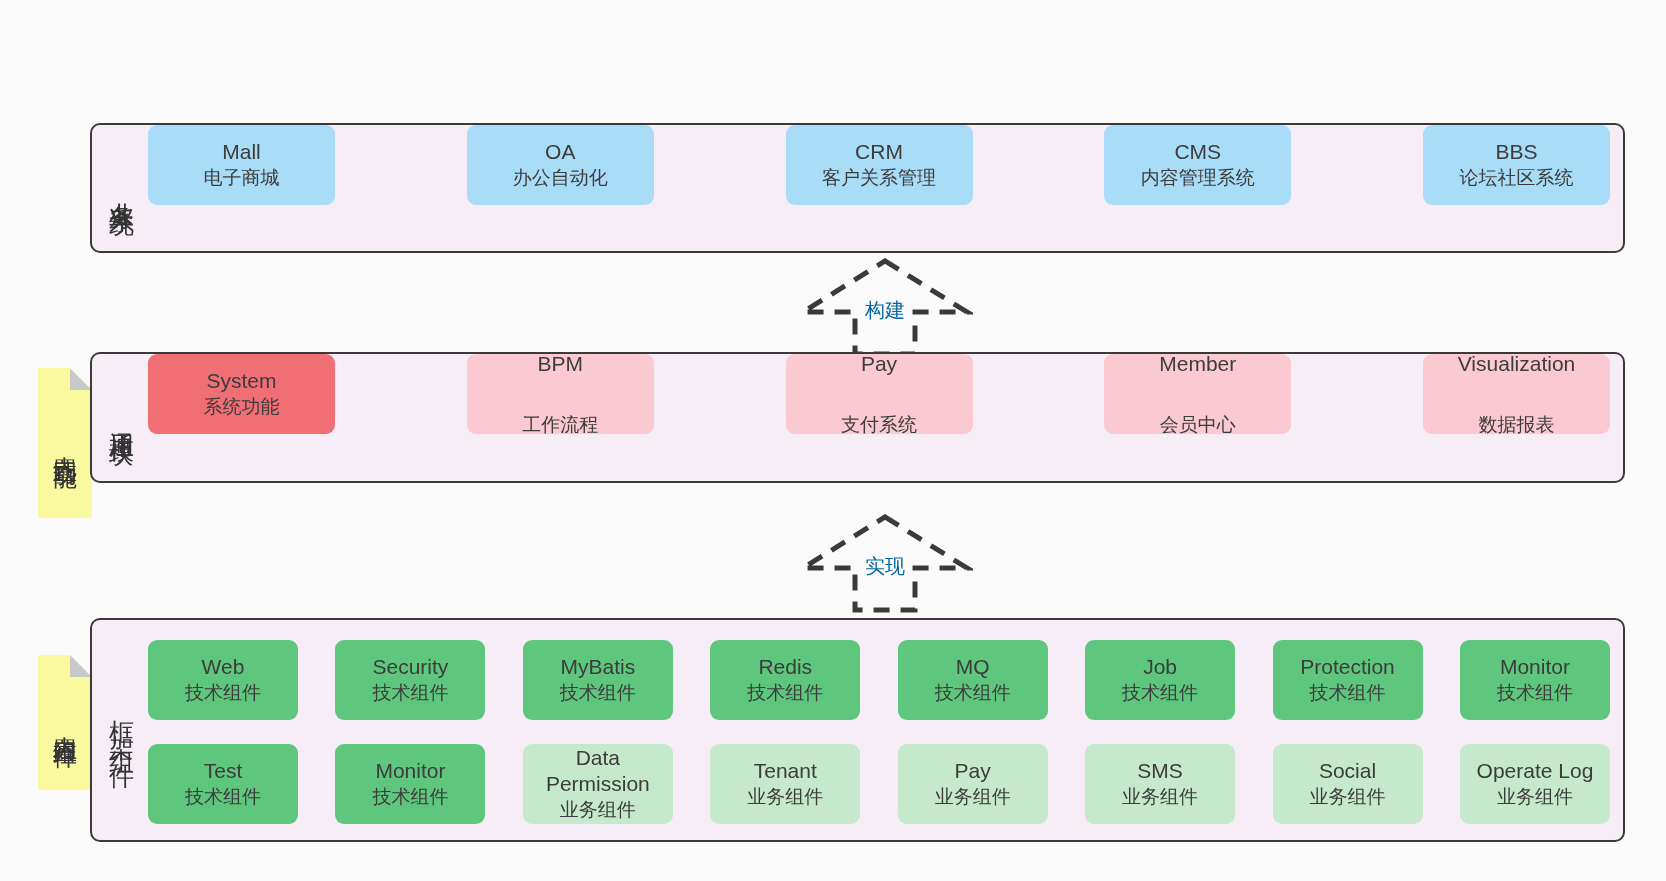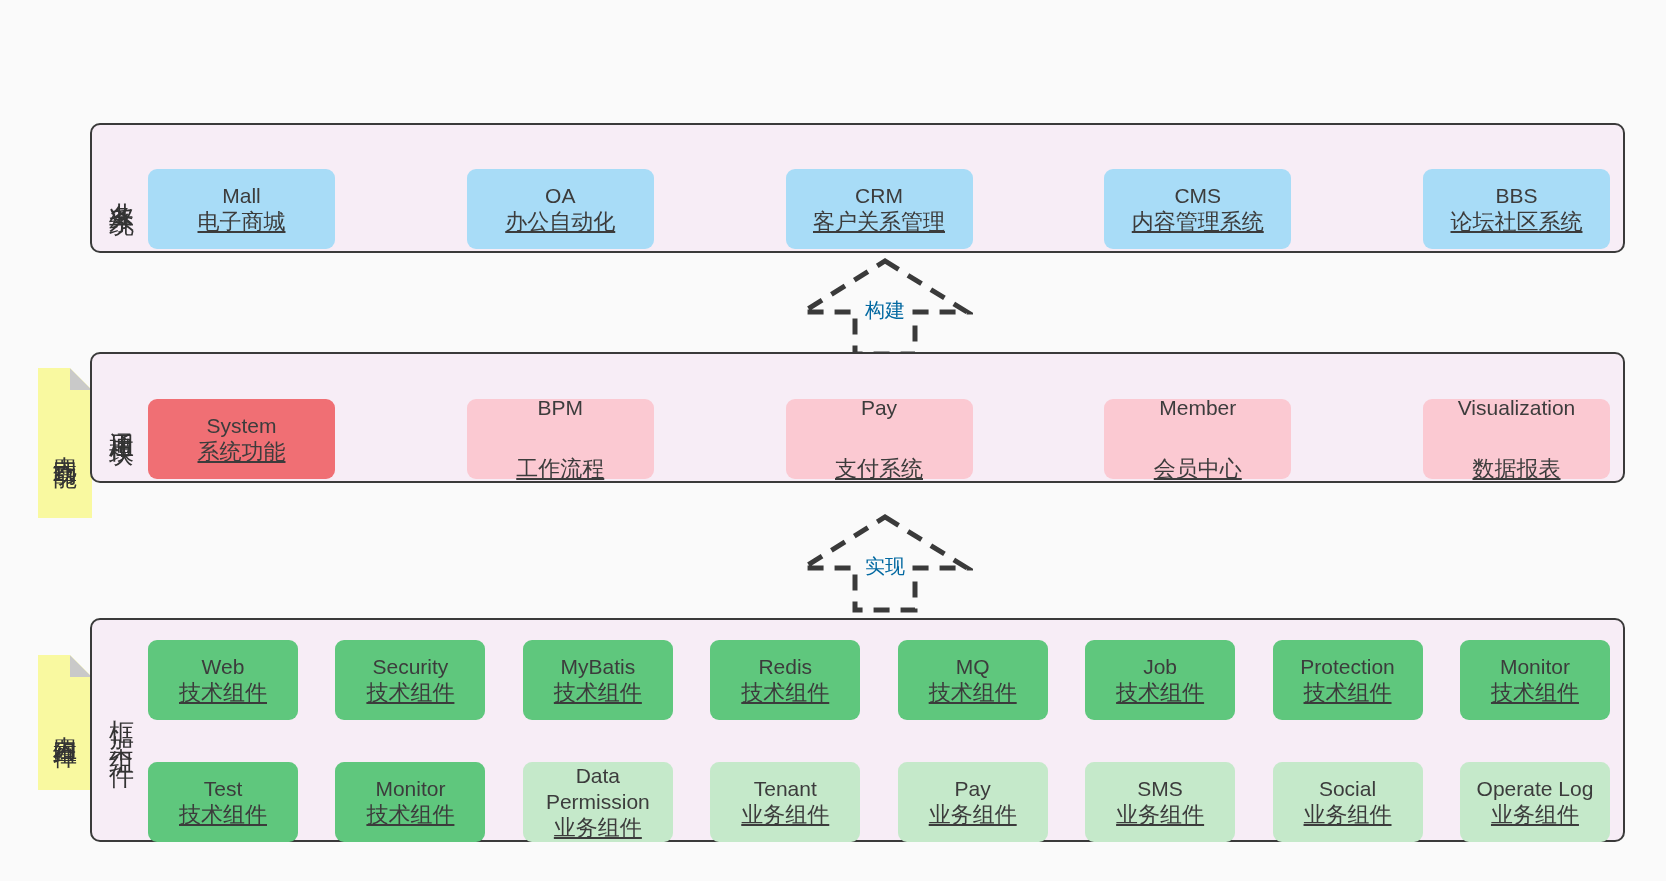--- a/index.html
+++ b/index.html
@@ -22,37 +22,37 @@
   .side-label{
     position:absolute;left:17px;top:50%;transform:translateY(-50%);
     writing-mode:vertical-lr;text-orientation:upright;
     font-size:25px;color:#333;letter-spacing:3px;line-height:1;
     white-space:nowrap;
   }
   #layer-components .side-label{letter-spacing:15px;}
 
   .boxes-row{
     position:absolute;left:56px;right:13px;top:0;height:100%;
-    display:flex;align-items:center;justify-content:space-between;margin-top:21px;
+    display:flex;align-items:flex-start;justify-content:space-between;
   }
   .rows-wrap{
     position:absolute;left:56px;right:13px;top:20px;
-    display:flex;flex-direction:column;gap:42px;
+    display:flex;flex-direction:column;gap:24px;
   }
   .rows-wrap .row{display:flex;justify-content:space-between;}
 
   .box{
     height:80px;border-radius:9px;box-sizing:border-box;
     display:flex;flex-direction:column;align-items:center;justify-content:center;
     text-align:center;padding:2px 4px;
   }
   .w187{width:187px;}
   .w150{width:150px;}
   .box .en{font-size:21px;line-height:26px;display:block;}
-  .box .zh{font-size:22px;line-height:26px;display:block;text-decoration:underline;}
+  .box .zh{font-size:19px;line-height:26px;display:block;}
   .blue{background:#a8dcf7;}
   .red{background:#f06f74;}
   .pink{background:#fbc9d2;gap:35px;}
   .green{background:#5fc77d;}
   .green-light{background:#c5e9ca;}
 
   
   .arrow{position:absolute;left:797px;width:176px;height:102px;z-index:1;}
   #arrow-build{top:256px;}
   #arrow-implement{top:512px;}

